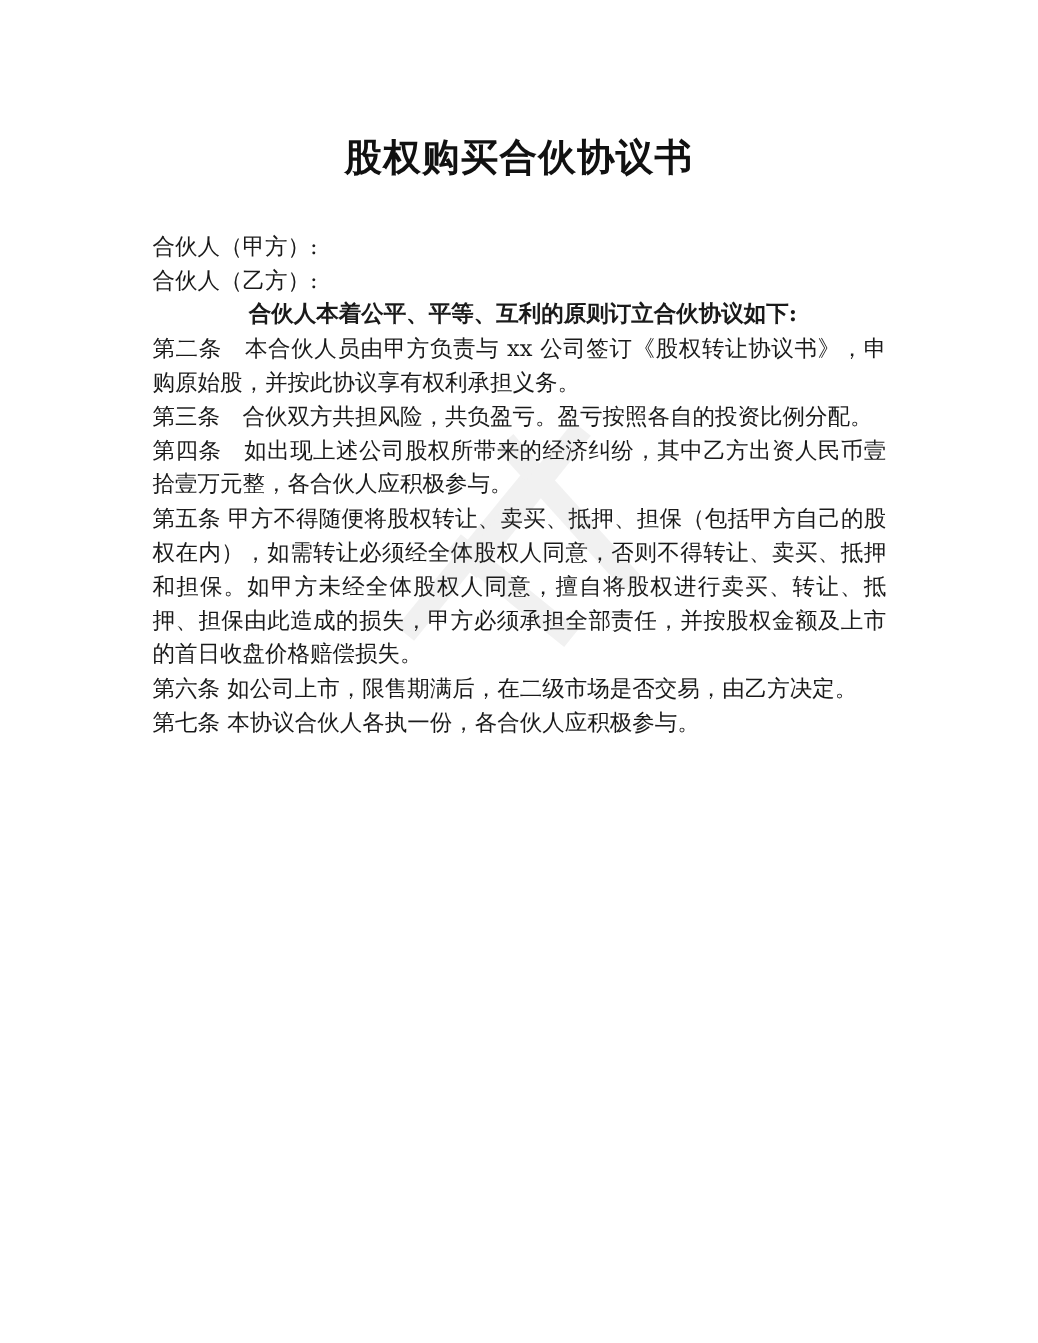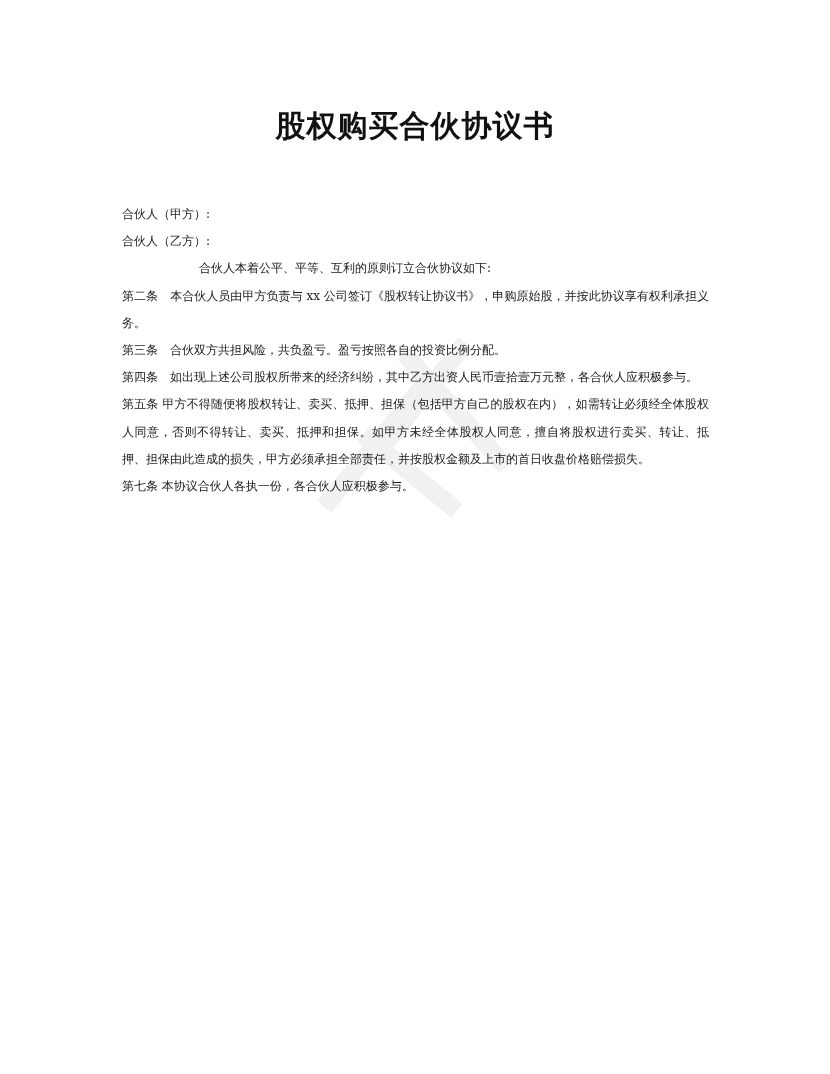--- a/index.html
+++ b/index.html
@@ -40,31 +40,32 @@
     font-family: "DejaVu Sans", "Liberation Sans", sans-serif;
     font-size: 30px;
     font-weight: bold;
     letter-spacing: 1px;
     color: #111;
     margin: 0;
   }
   .body-text {
     position: absolute;
     left: 122px;
-    top: 201px;
+    top: 184px;
     width: 587px;
-    font-size: 12px;
+    font-size: 18px;
     line-height: 27.2px;
     text-align: justify;
   }
   .body-text p {
     margin: 0;
   }
   .indent {
     padding-left: 77px;
+    font-weight: bold;
   }
 </style>
 </head>
 <body>
 
 <div class="page">
 
   <svg class="watermark" viewBox="0 0 230 190">
     <g fill="none" stroke="#e6e6e6" stroke-width="18" stroke-linecap="square">
       <path d="M30 170 L120 60"></path>
@@ -77,16 +78,17 @@
   <h1 class="title">股权购买合伙协议书</h1>
 
   <div class="body-text">
     <p>合伙人（甲方）:</p>
     <p>合伙人（乙方）:</p>
     <p class="indent">合伙人本着公平、平等、互利的原则订立合伙协议如下:</p>
     <p>第二条　本合伙人员由甲方负责与 xx 公司签订《股权转让协议书》，申购原始股，并按此协议享有权利承担义务。</p>
     <p>第三条　合伙双方共担风险，共负盈亏。盈亏按照各自的投资比例分配。</p>
     <p>第四条　如出现上述公司股权所带来的经济纠纷，其中乙方出资人民币壹拾壹万元整，各合伙人应积极参与。</p>
     <p>第五条 甲方不得随便将股权转让、卖买、抵押、担保（包括甲方自己的股权在内），如需转让必须经全体股权人同意，否则不得转让、卖买、抵押和担保。如甲方未经全体股权人同意，擅自将股权进行卖买、转让、抵押、担保由此造成的损失，甲方必须承担全部责任，并按股权金额及上市的首日收盘价格赔偿损失。</p>
+    <p>第六条 如公司上市，限售期满后，在二级市场是否交易，由乙方决定。</p>
     <p>第七条 本协议合伙人各执一份，各合伙人应积极参与。</p>
   </div>
 
 </div>
 
 </body></html>

